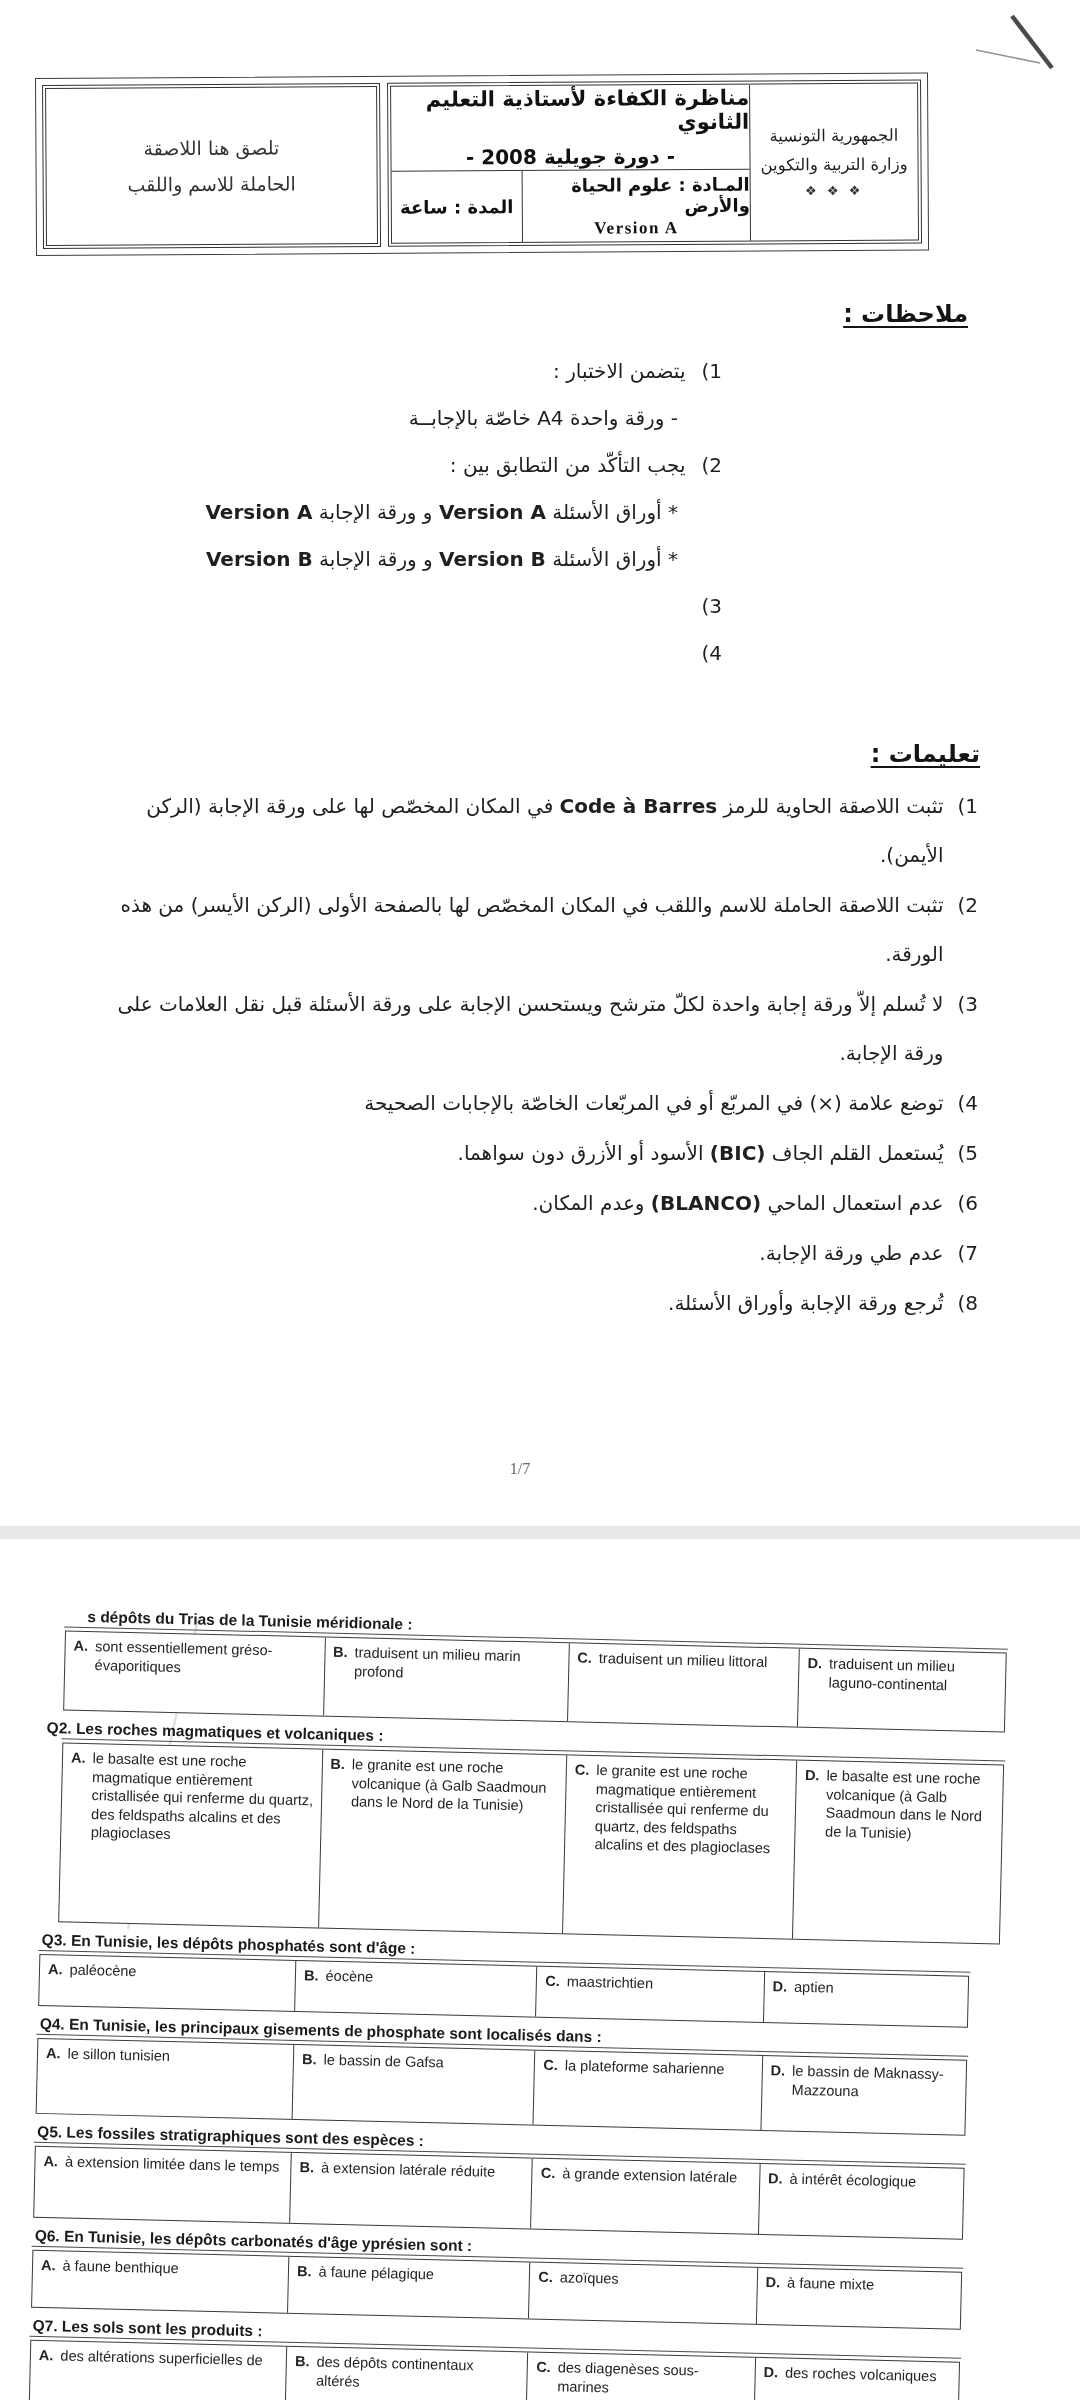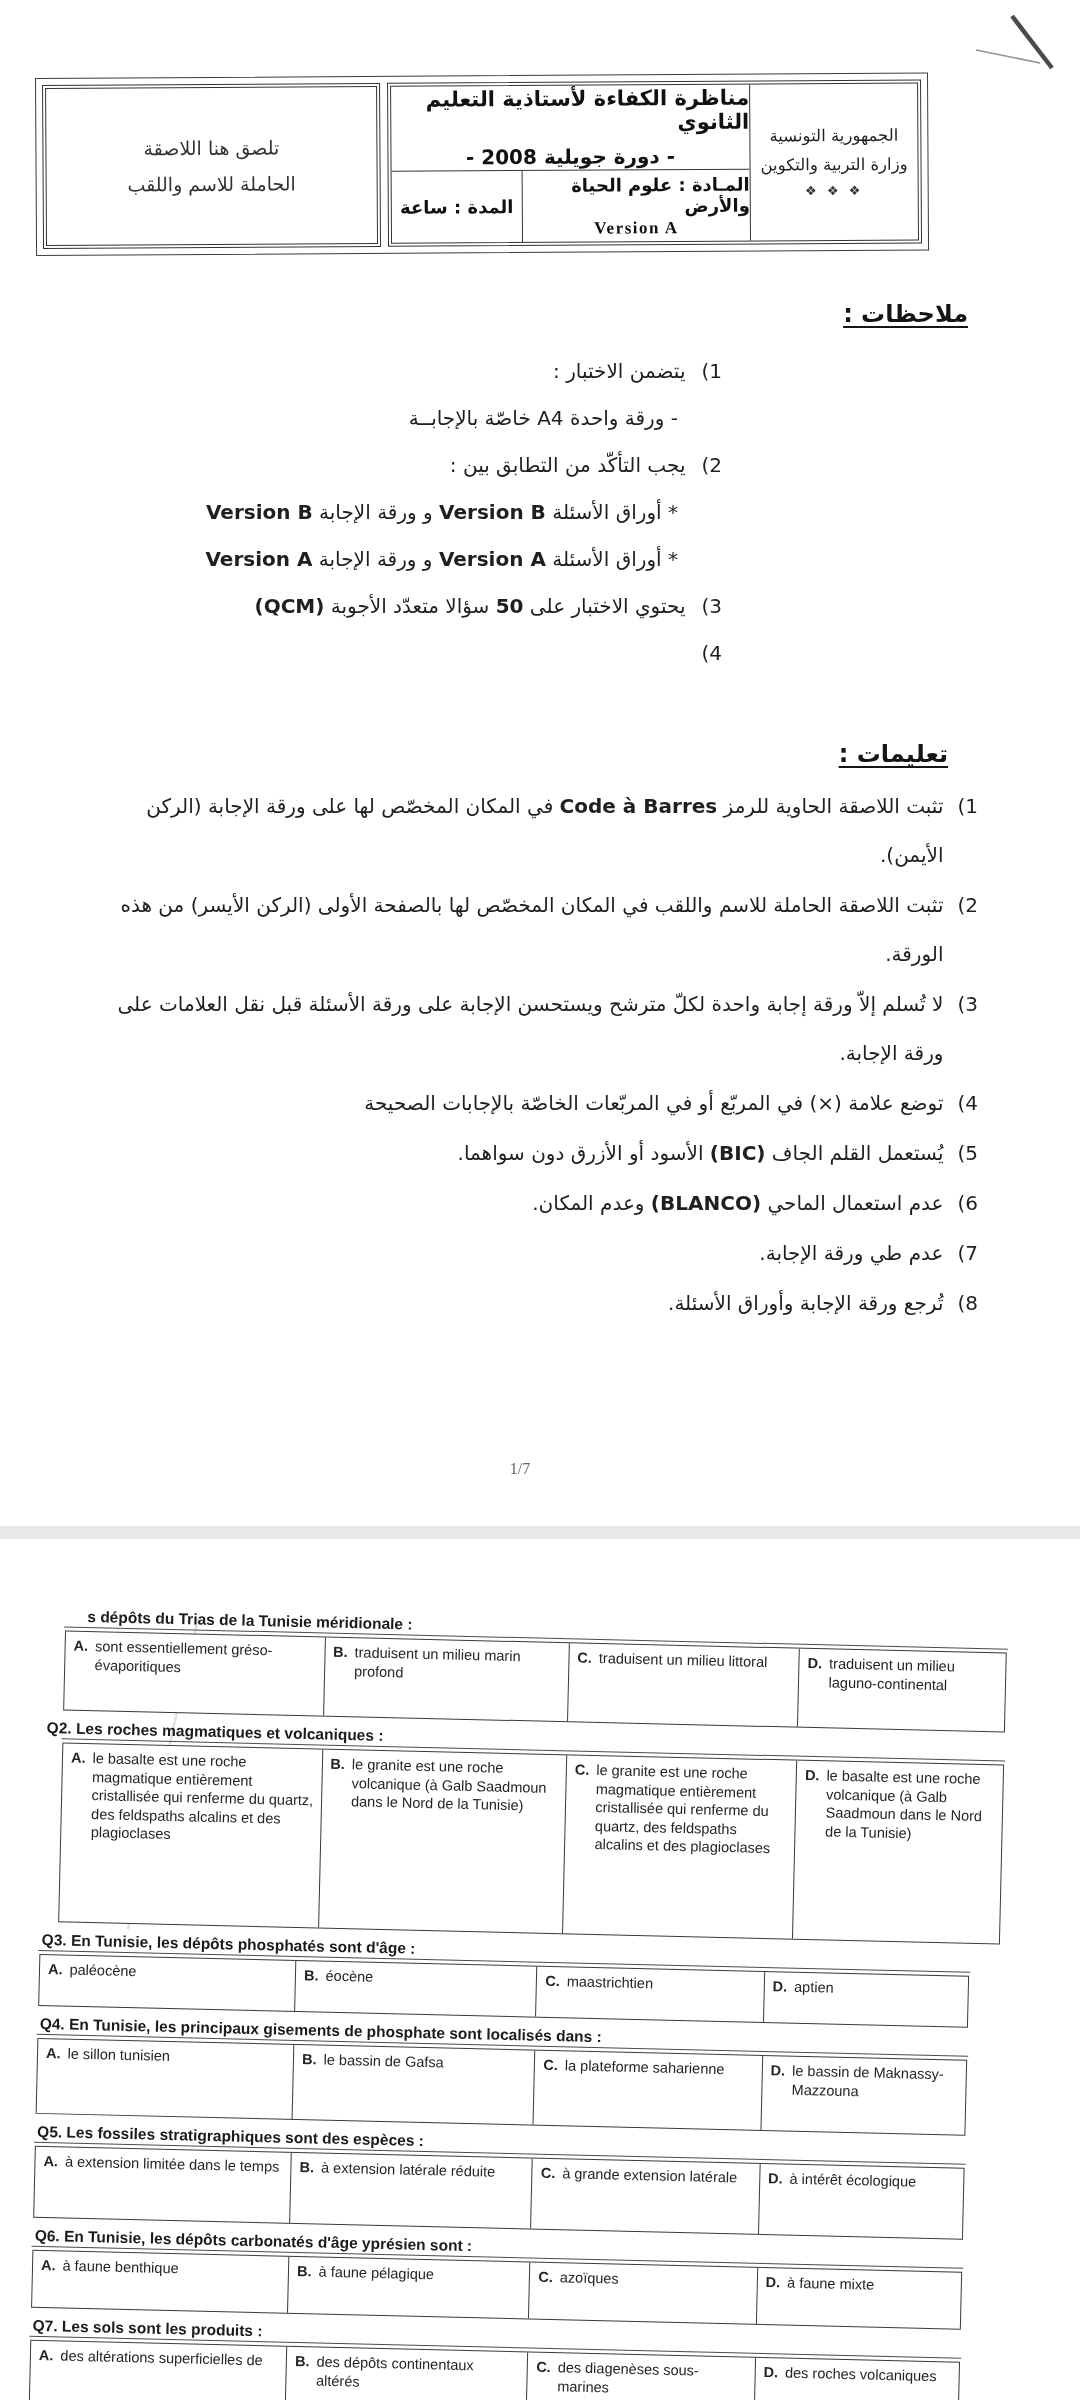--- a/index.html
+++ b/index.html
@@ -120,32 +120,31 @@
   <div id="remarks-list">
       <div class="ar-line">
         <span class="marker">1)</span>
         <span class="ar-text"><span>يتضمن الاختبار :</span></span>
       </div>
       <div class="ar-sub"><span>- ورقة واحدة </span><span>A4</span><span> خاصّة بالإجابــة</span></div>
       <div class="ar-line">
         <span class="marker">2)</span>
         <span class="ar-text"><span>يجب التأكّد من التطابق بين :</span></span>
       </div>
+      <div class="ar-sub"><span>* أوراق الأسئلة </span><b>Version A</b><span> و ورقة الإجابة </span><b>Version A</b></div>
       <div class="ar-sub"><span>* أوراق الأسئلة </span><b>Version B</b><span> و ورقة الإجابة </span><b>Version B</b></div>
-      <div class="ar-sub"><span>* أوراق الأسئلة </span><b>Version A</b><span> و ورقة الإجابة </span><b>Version A</b></div>
       <div class="ar-line">
         <span class="marker">3)</span>
-        <span class="ar-text"><span>يحتوي الاختبار على </span><b>50</b><span> سؤالا متعدّد الأجوبة </span><b>(QCM)</b></span>
       </div>
       <div class="ar-line">
         <span class="marker">4)</span>
       </div>
     </div>
 
-  <div class="ar-heading" style="top:740px;right:132px;margin-left:7px;">تعليمات :</div>
+  <div class="ar-heading" style="top:740px;right:100px;margin-left:7px;">تعليمات :</div>
   <div id="instructions-list">
       <div class="ar-line">
         <span class="marker">1)</span>
         <span class="ar-text"><span>تثبت اللاصقة الحاوية للرمز </span><b>Code à Barres</b><span> في المكان المخصّص لها على ورقة الإجابة (الركن الأيمن).</span></span>
       </div>
       <div class="ar-line">
         <span class="marker">2)</span>
         <span class="ar-text"><span>تثبت اللاصقة الحاملة للاسم واللقب في المكان المخصّص لها بالصفحة الأولى (الركن الأيسر) من هذه الورقة.</span></span>
       </div>
       <div class="ar-line">

